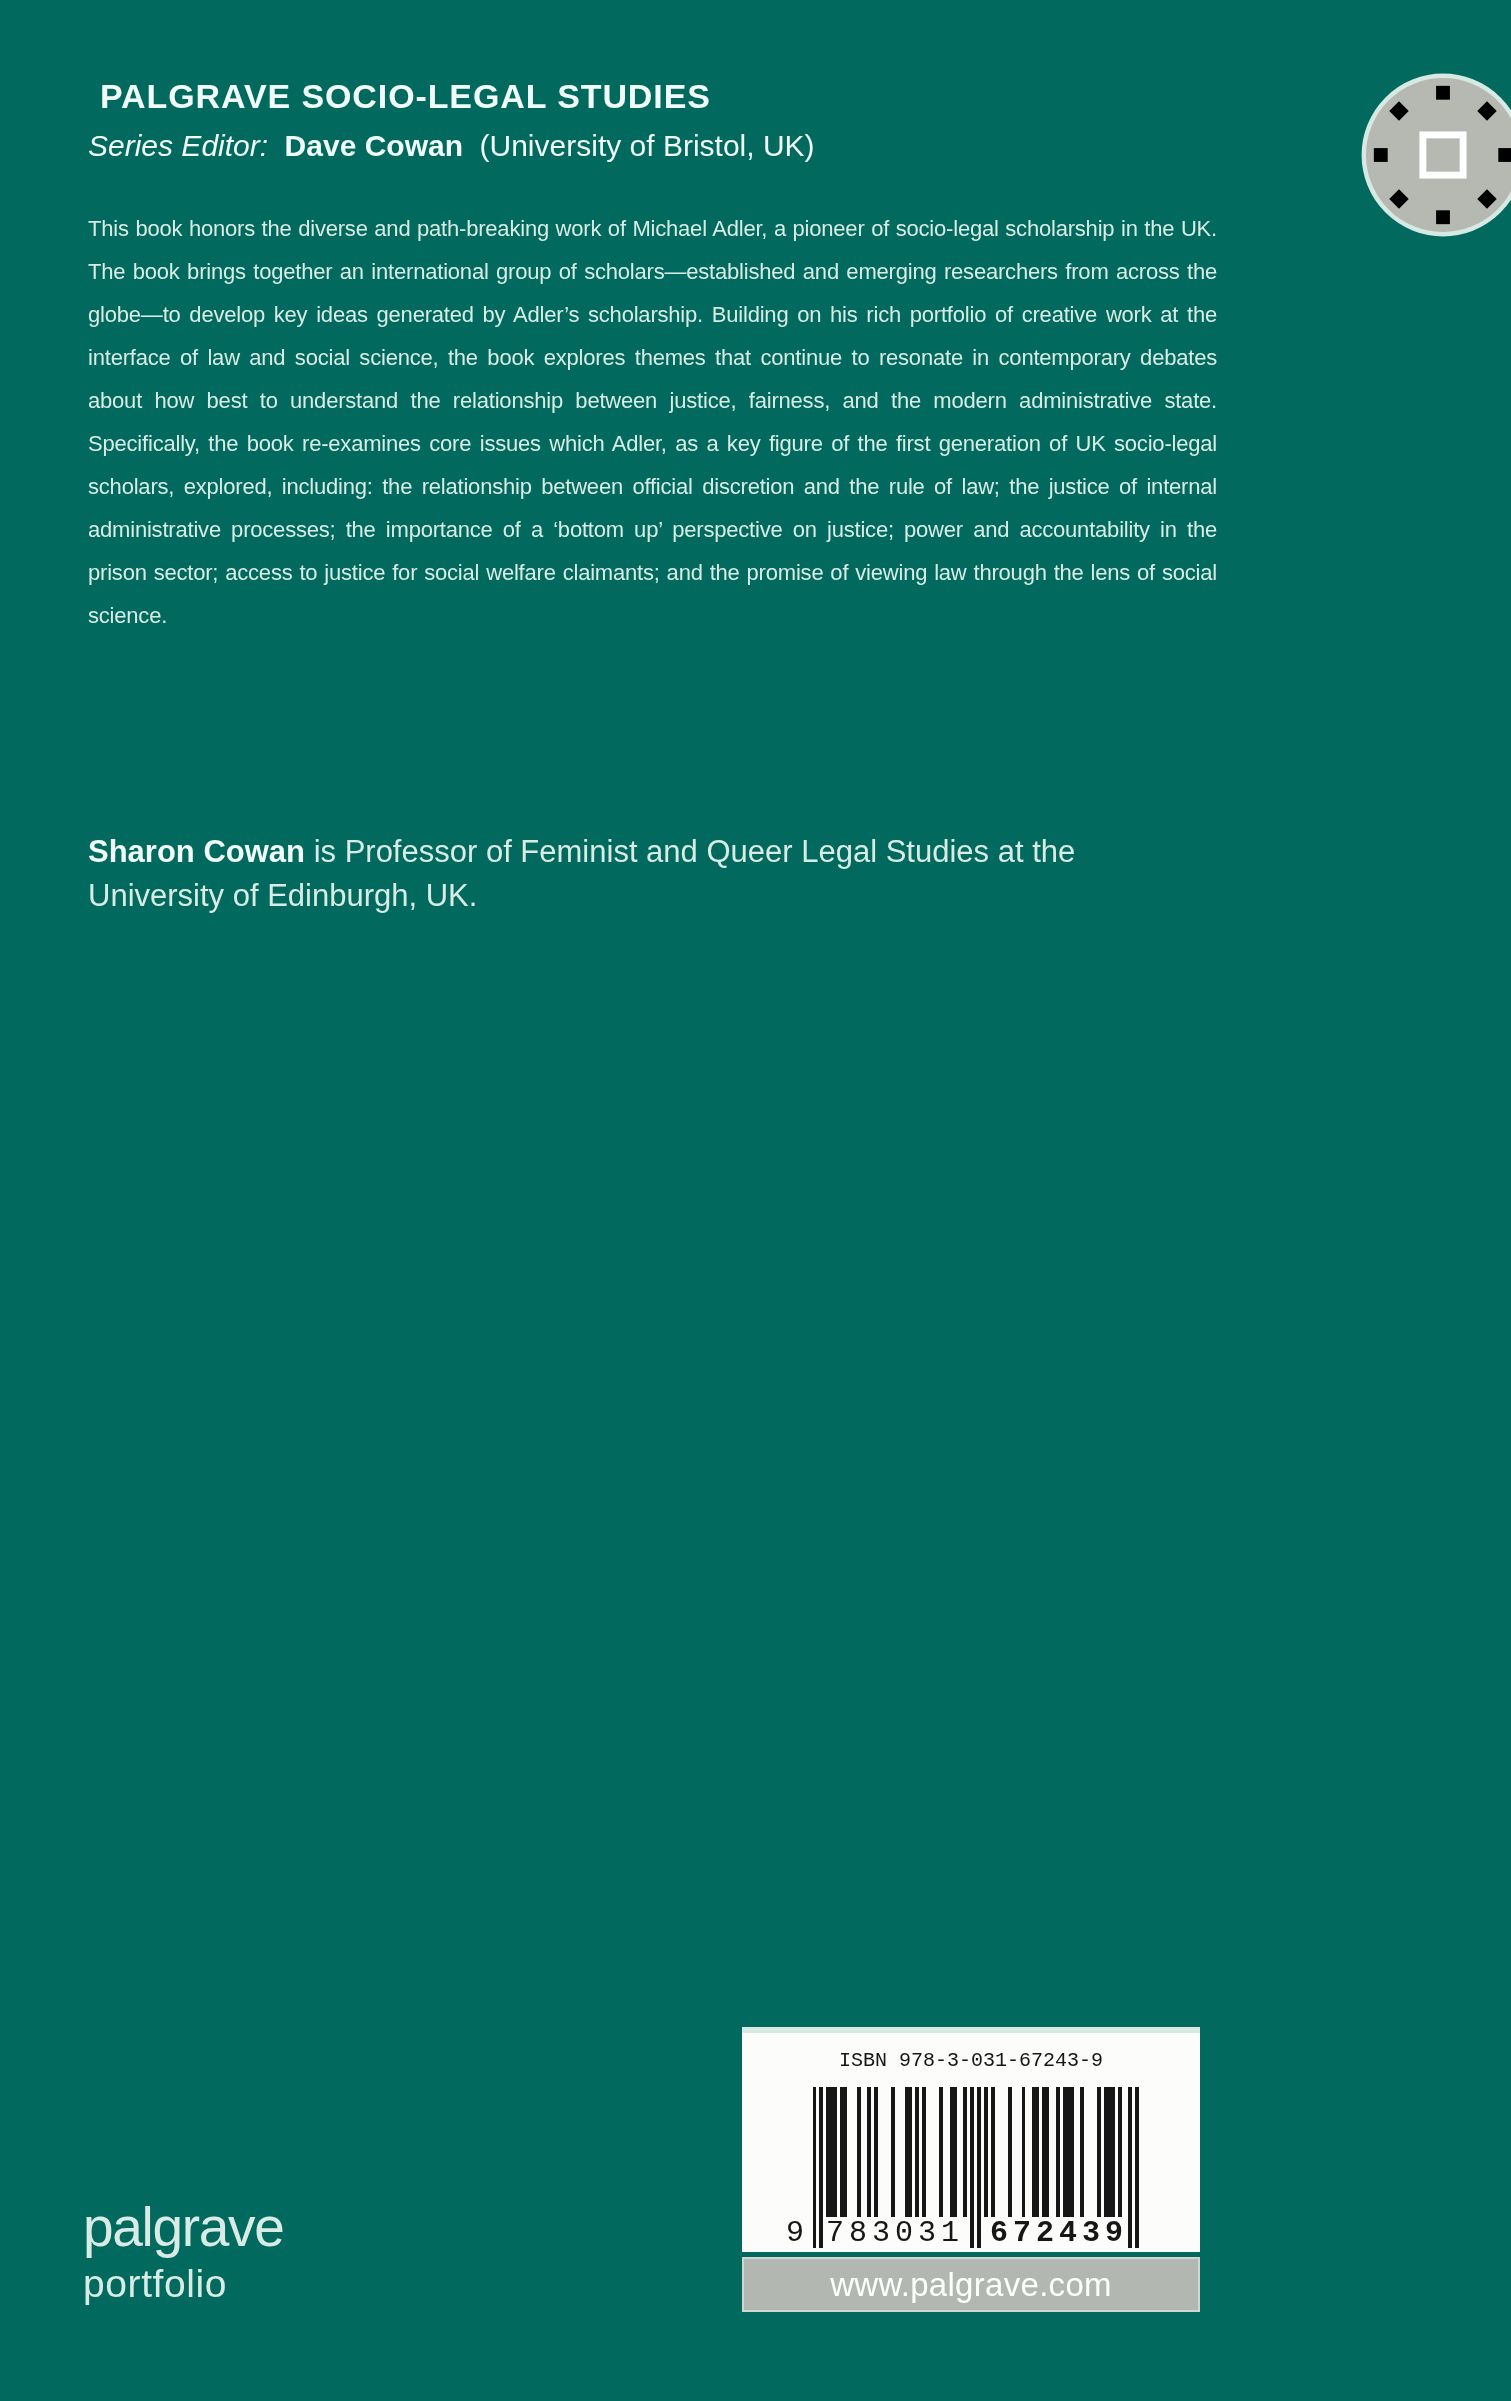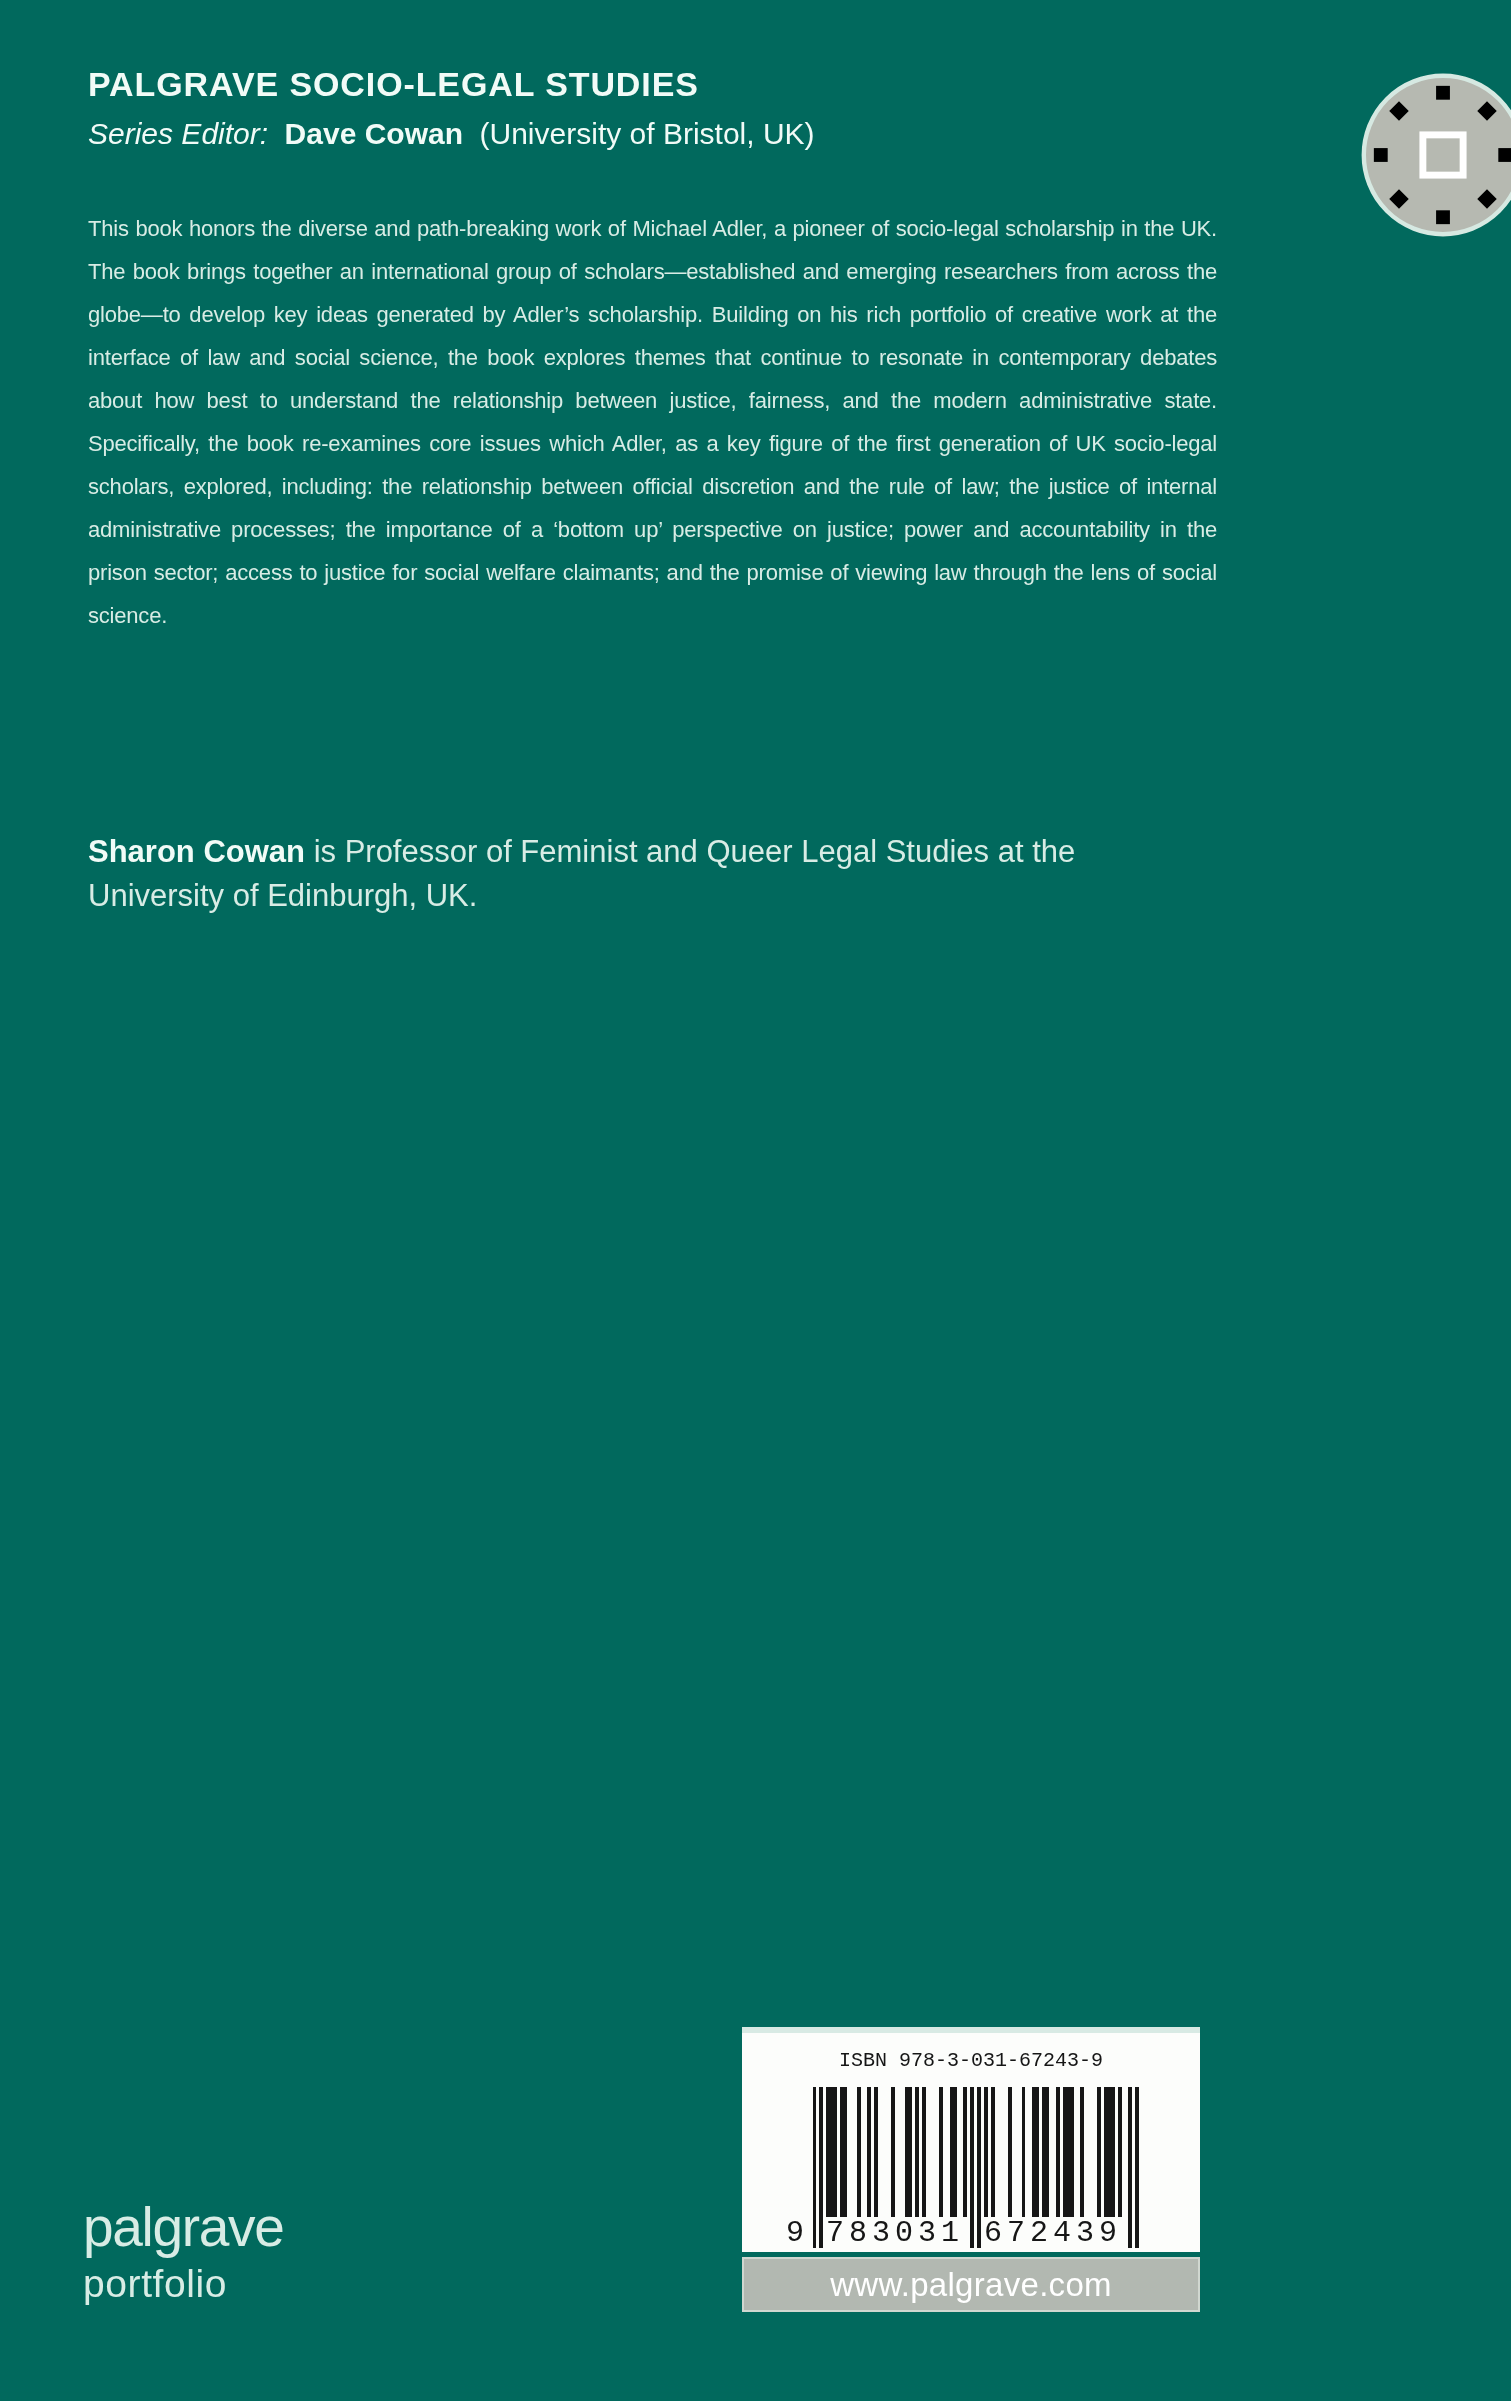--- a/index.html
+++ b/index.html
@@ -3,21 +3,21 @@
 <meta charset="utf-8">
 <style>
   html,body{margin:0;padding:0;background:#01695d;}
   .cover{
     position:relative;width:1512px;height:2401px;overflow:hidden;
     background:var(--background,#01695d);
     font-family:"Liberation Sans",sans-serif;
   }
   
   .series-header{position:absolute;left:88px;top:65px;color:var(--text-bright,#f1fbf7);}
-  .series-title{margin:0;font-size:34px;line-height:38px;font-weight:bold;letter-spacing:0.9px;}
+  .series-title{margin:12px;font-size:34px;line-height:38px;font-weight:bold;letter-spacing:0.9px;}
   .series-editor{margin:14px 0 0 0;font-size:30px;line-height:34px;}
   .series-editor em{font-style:italic;font-weight:normal;}
   .series-editor strong{font-weight:bold;margin-left:8.2px;}
   .series-editor .affil{margin-left:8.2px;font-weight:normal;}
   
   .series-logo{position:absolute;left:1355px;top:67px;width:176px;height:176px;}
   .badge-circle{fill:var(--circle-gray,#b6b9b1);stroke:var(--circle-ring,#d6e9e2);stroke-width:7;}
   .flake rect{fill:none;stroke:#ffffff;stroke-width:7;}
   .flake rect.core{stroke-width:11;}
   
@@ -46,21 +46,21 @@
   .barcode-row{position:absolute;left:44px;top:54px;width:353px;height:161px;}
   .bars{position:absolute;left:26.5px;top:0;width:326px;height:161px;}
   .bar{position:absolute;top:0;width:1.12%;height:81%;background:var(--ink,#161616);}
   .bar.guard{height:100%;}
   .bc-digit{
     position:absolute;top:131px;color:var(--ink,#161616);line-height:30px;
     font-family:"Liberation Mono","DejaVu Sans Mono",monospace;font-size:30px;
   }
   .bc-left{left:0;width:24px;letter-spacing:0;}
   .bc-g1{left:37px;width:144px;text-align:center;letter-spacing:5px;}
-  .bc-g2{left:198px;width:144px;text-align:left;letter-spacing:5px;}
+  .bc-g2{left:198px;width:144px;text-align:right;letter-spacing:5px;font-weight:bold;}
   
   .website-strip{
     position:absolute;left:742px;top:2257px;width:458px;height:55px;box-sizing:border-box;
     background:var(--panel-gray,#b2b8b1);border:2.5px solid #d0d7d0;
     display:flex;align-items:center;justify-content:center;
   }
   .website-strip span{color:#ffffff;font-size:33px;letter-spacing:0.3px;}
 </style>
 </head>
 <body>

